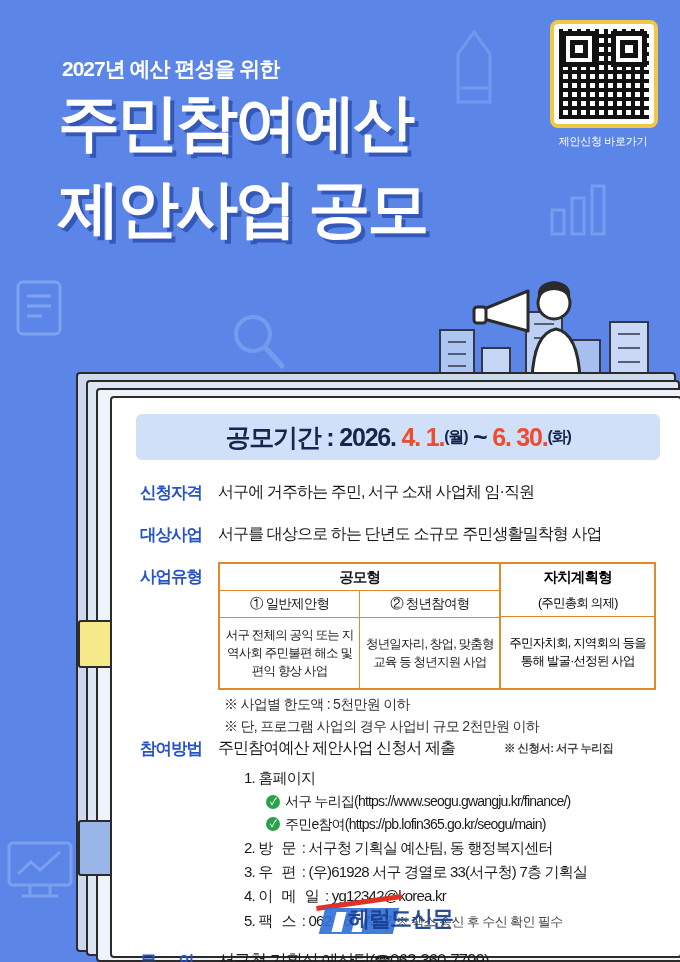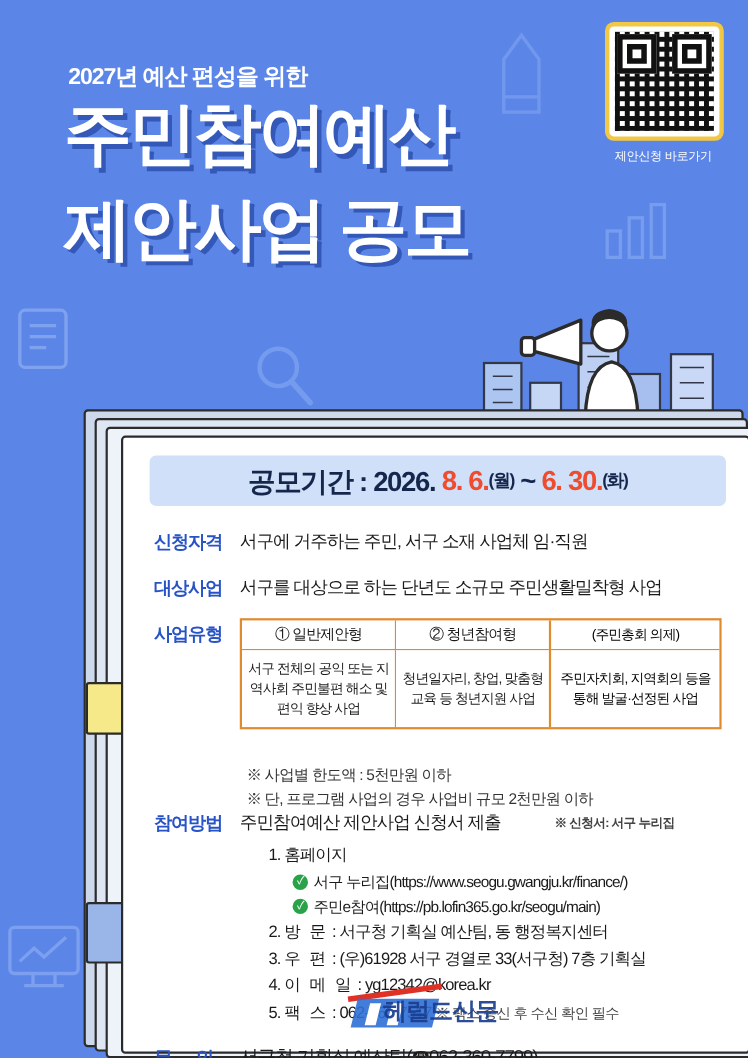--- a/index.html
+++ b/index.html
@@ -452,21 +452,21 @@
   <div class="sheet sheet-b"></div>
   <div class="sheet sheet-c"></div>
   <div class="tab-yellow"></div>
   <div class="tab-blue"></div>
 
   <div class="card">
 
     <div class="period">
       <span>공모기간 : 2026.</span>
       <span>&nbsp;</span>
-      <span class="hl">8. 6.</span>
+      <span class="hl">4. 1.</span>
       <span class="sm">(월)</span>
       <span>&nbsp;</span>
       <span>~</span>
       <span>&nbsp;</span>
       <span class="hl">6. 30.</span>
       <span class="sm">(화)</span>
     </div>
 
     <div class="row r-qual">
       <div class="lbl">신청자격</div>
@@ -477,30 +477,32 @@
       <div class="lbl">대상사업</div>
       <div class="val">서구를 대상으로 하는 단년도 소규모 주민생활밀착형 사업</div>
     </div>
 
     <div class="row r-type">
       <div class="lbl">사업유형</div>
     </div>
 
     <div class="type-table">
       <div class="tt-left">
+        <div class="tt-head">공모형</div>
         <div class="tt-sub">
           <div>① 일반제안형</div>
           <div>② 청년참여형</div>
         </div>
         <div class="tt-body">
           <div>서구 전체의 공익 또는 지역사회 주민불편 해소 및 편익 향상 사업</div>
           <div>청년일자리, 창업, 맞춤형 교육 등 청년지원 사업</div>
         </div>
       </div>
       <div class="tt-right">
+        <div class="tt-head-2">자치계획형</div>
         <div class="tt-sub-2">(주민총회 의제)</div>
         <div class="tt-body-2">주민자치회, 지역회의 등을 통해 발굴·선정된 사업</div>
       </div>
     </div>
 
     <div class="notes">
       <div>※ 사업별 한도액 : 5천만원 이하</div>
       <div>※ 단, 프로그램 사업의 경우 사업비 규모 2천만원 이하</div>
     </div>
 

